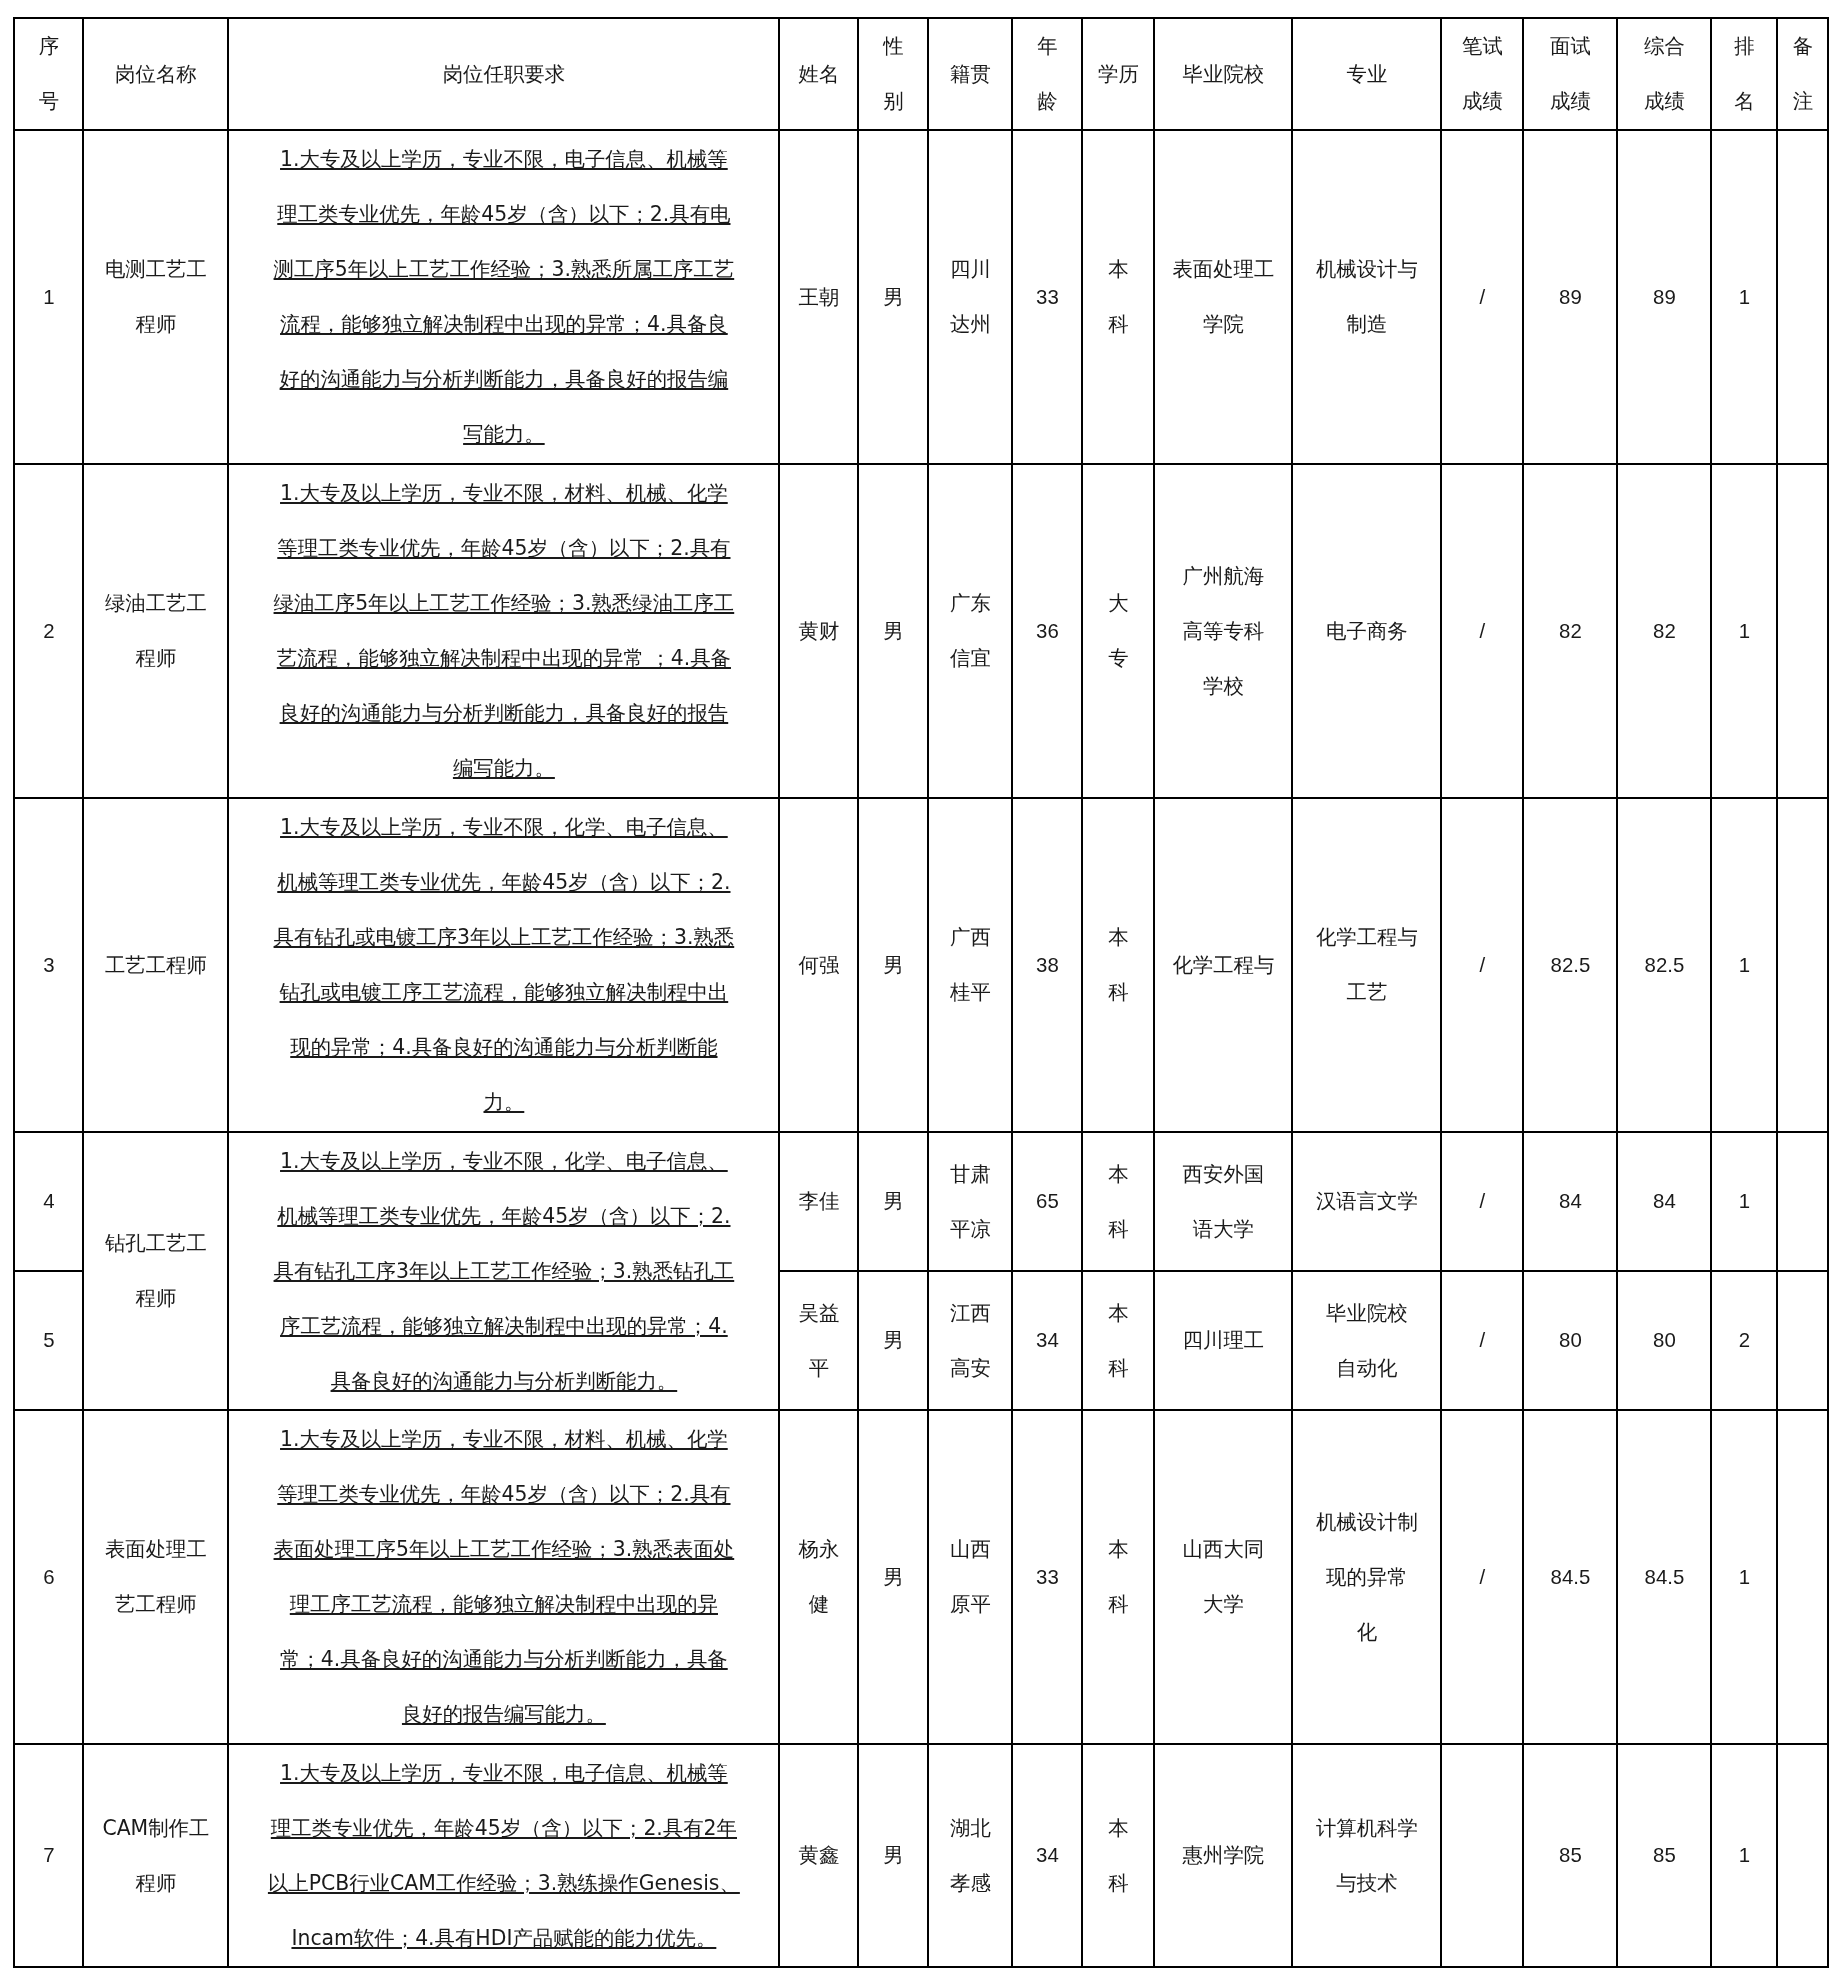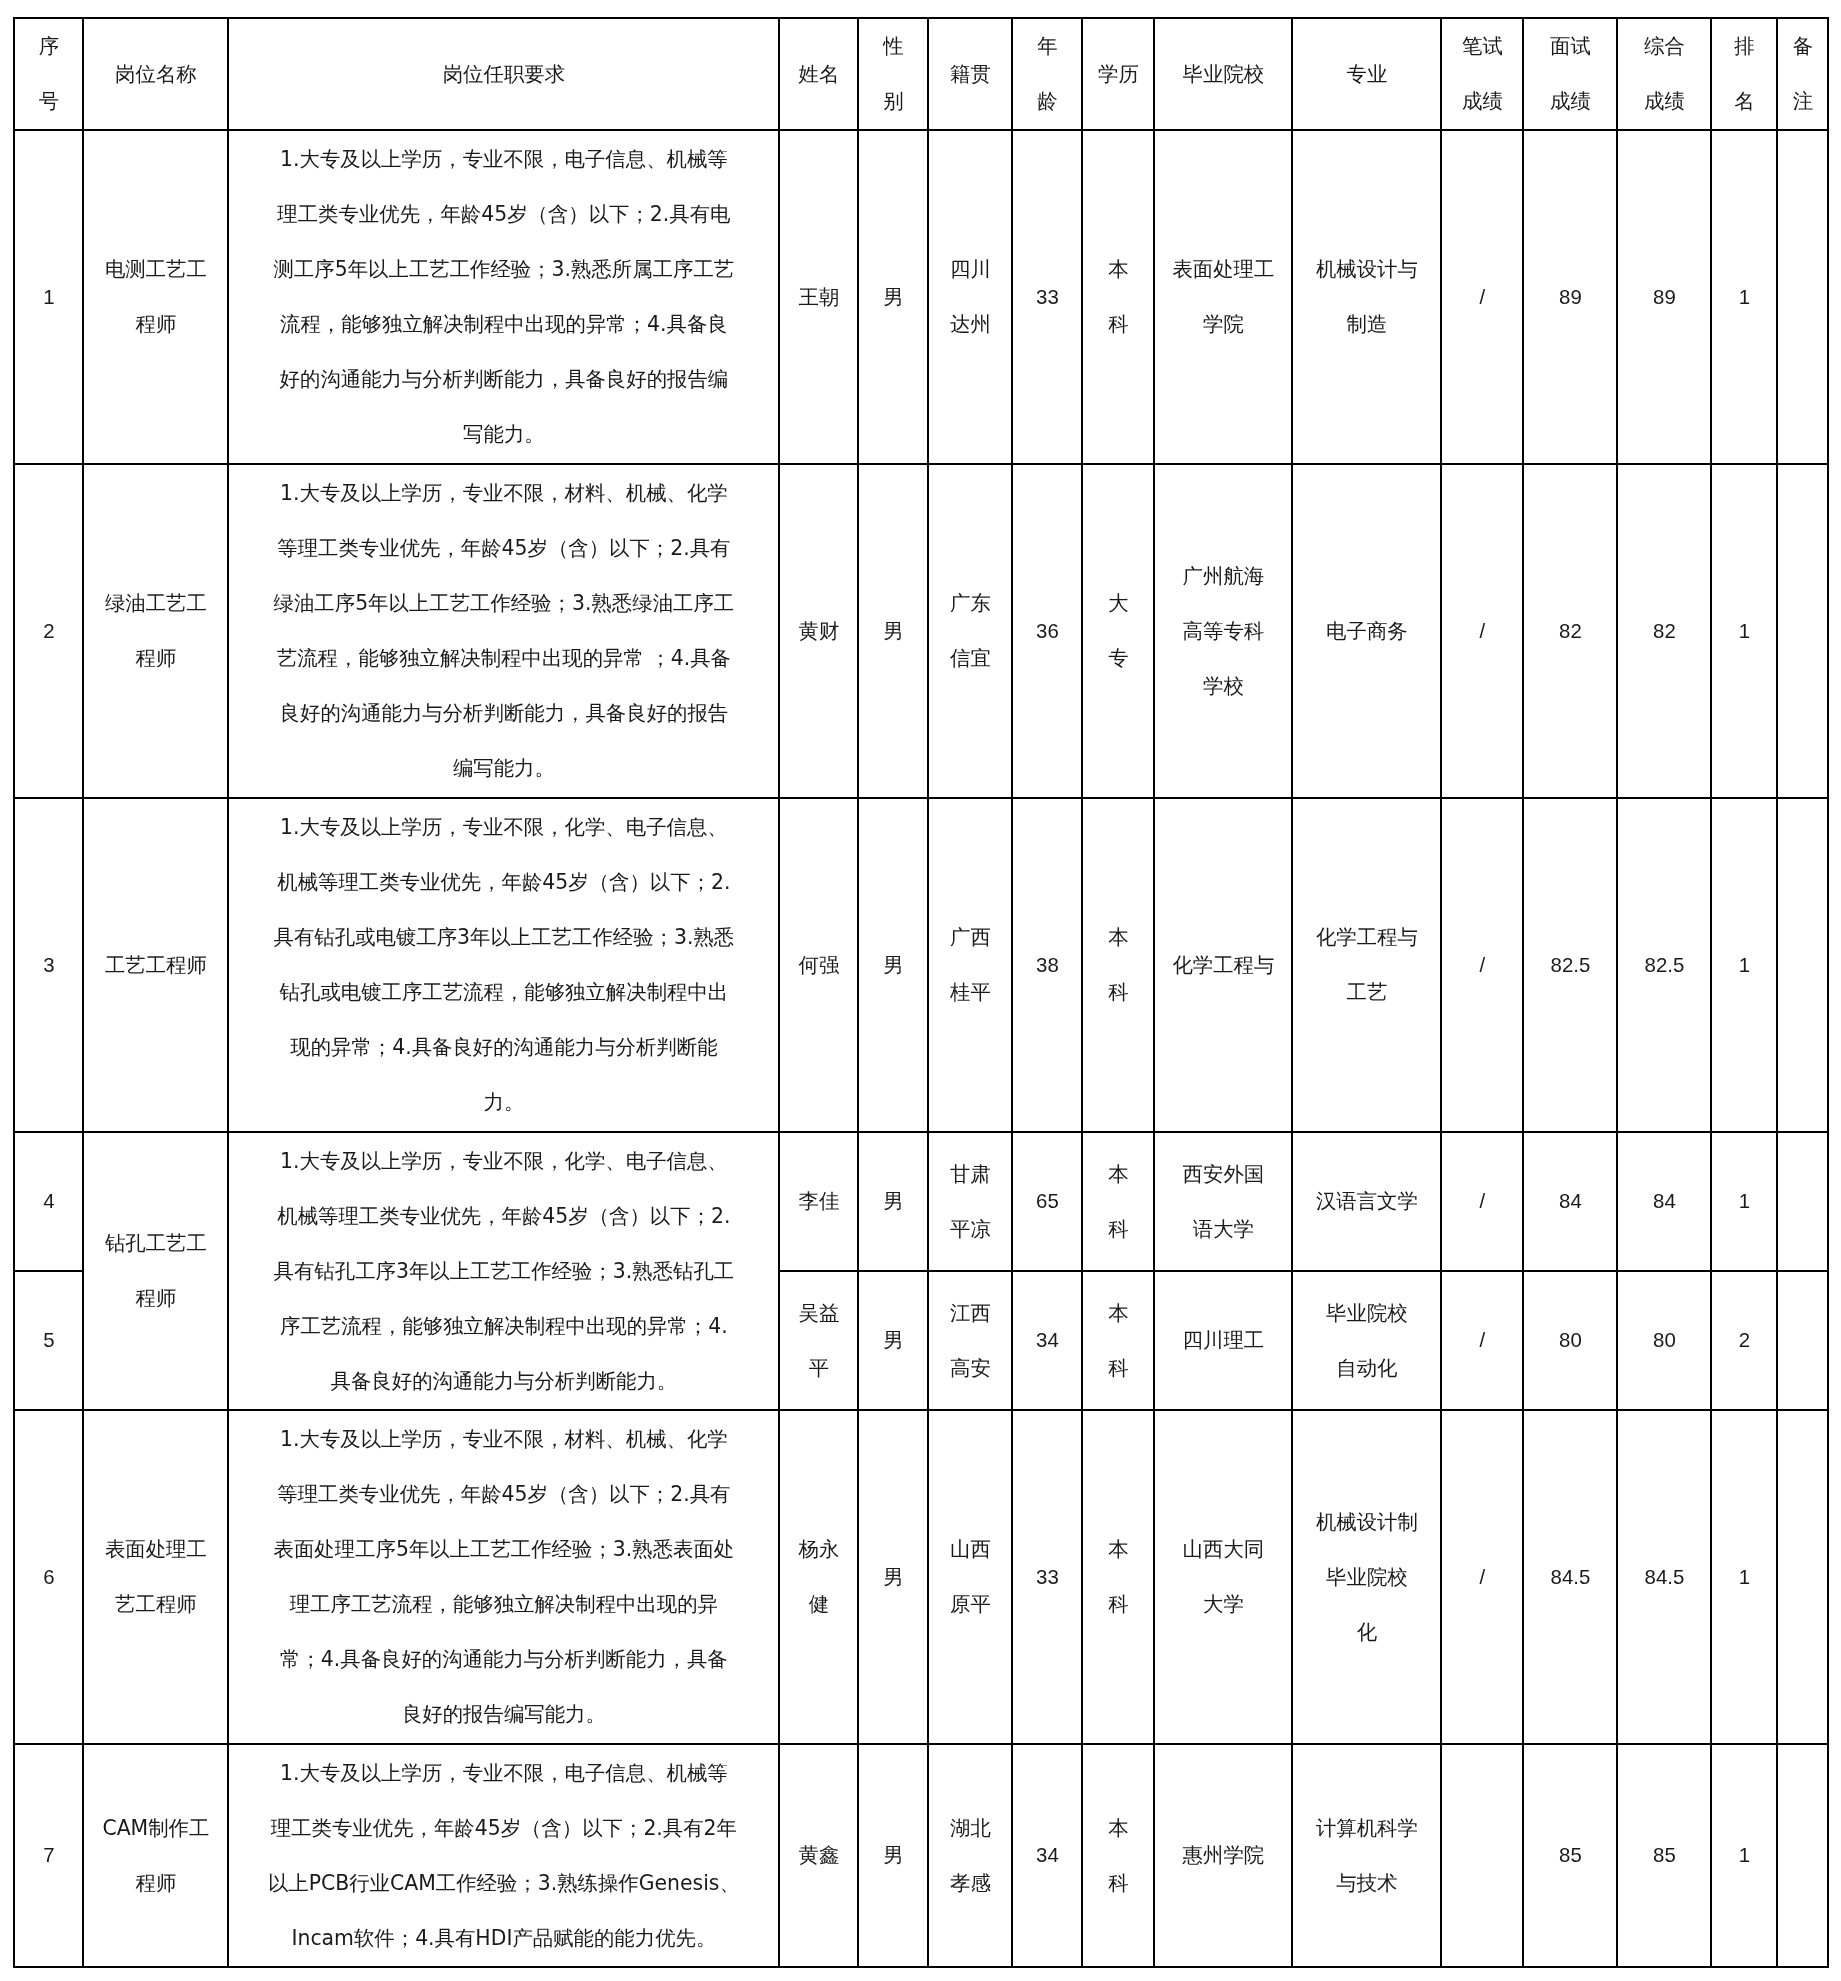--- a/index.html
+++ b/index.html
@@ -4,21 +4,21 @@
 <style>
   html, body { margin:0; padding:0; background:#ffffff; }
   body { width:1841px; height:1981px; position:relative; overflow:hidden;
          font-family:"DejaVu Sans","Liberation Sans",sans-serif; color:#1a1a1a; }
   table.grid { position:absolute; left:13.4px; top:17.3px; border-collapse:collapse;
                table-layout:fixed; width:1813px; }
   table.grid td, table.grid th { border:2.4px solid #000; padding:0; text-align:center;
                vertical-align:middle; font-weight:normal; font-size:20.4px; line-height:55px;
                white-space:pre-line; }
   table.grid th { line-height:55px; }
-  td.req { text-align:left; padding:0 7.9px 0 12.6px; font-size:21px; line-height:55px; }
+  td.req { text-align:left; padding:0 7.9px 0 12.6px; font-size:21px; line-height:55px;text-decoration:underline; }
   td.num { font-family:"Liberation Sans","DejaVu Sans",sans-serif; font-size:19.7px; }
   tr.h-head { height:112px; }
   tr.h-big { height:334px; }
   tr.h-small { height:139px; }
   tr.h-last { height:223px; }
 </style>
 </head>
 <body>
 
 <table class="grid">
@@ -208,21 +208,21 @@
 健</td>
     <td>男</td>
     <td>山西
 原平</td>
     <td class="num">33</td>
     <td>本
 科</td>
     <td>山西大同
 大学</td>
     <td>机械设计制
-毕业院校
+现的异常
 化</td>
     <td class="num">/</td>
     <td class="num">84.5</td>
     <td class="num">84.5</td>
     <td class="num">1</td>
     <td></td>
   </tr>
 
   <tr class="h-last">
     <td class="num">7</td>

